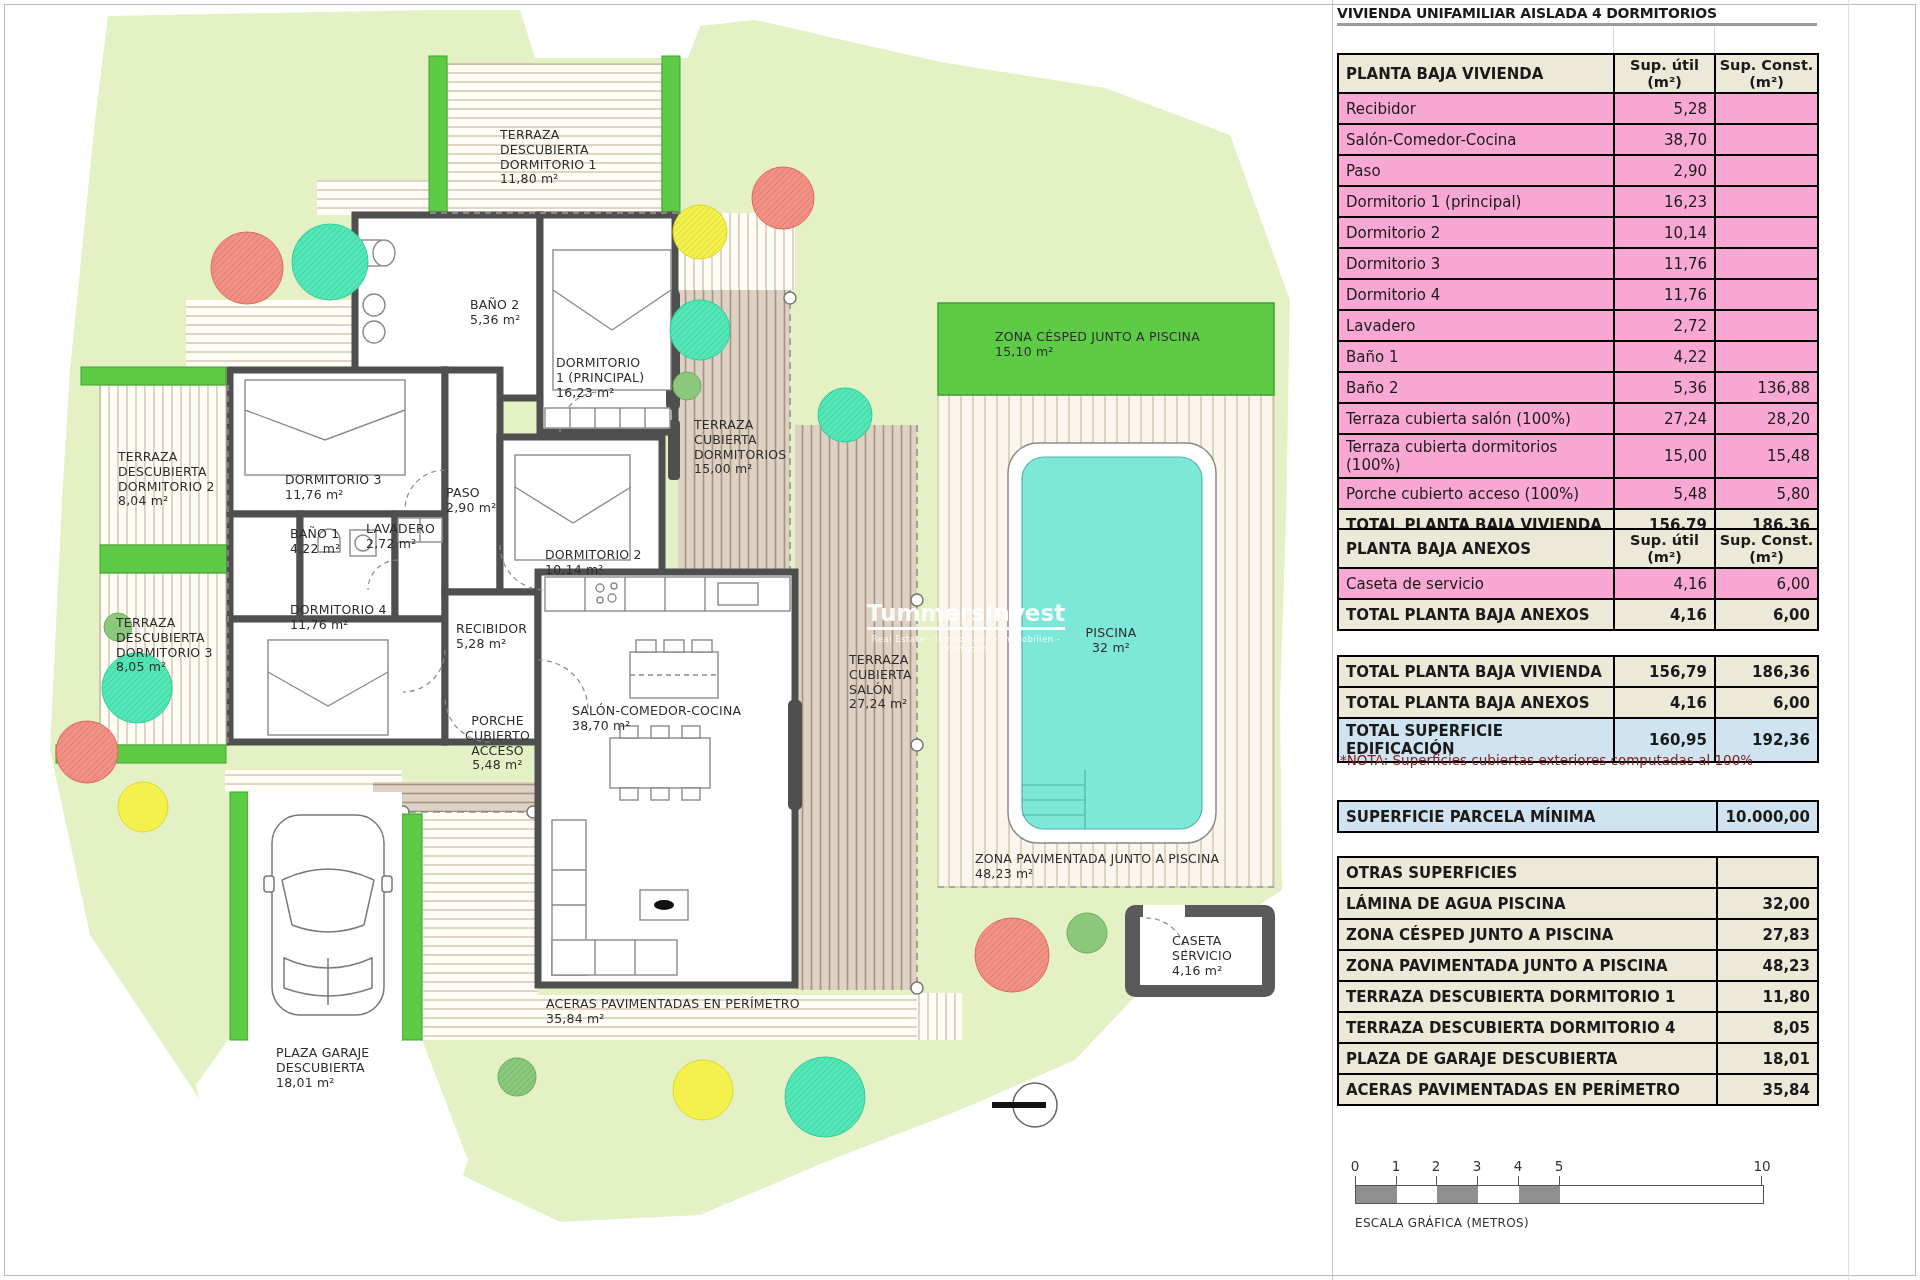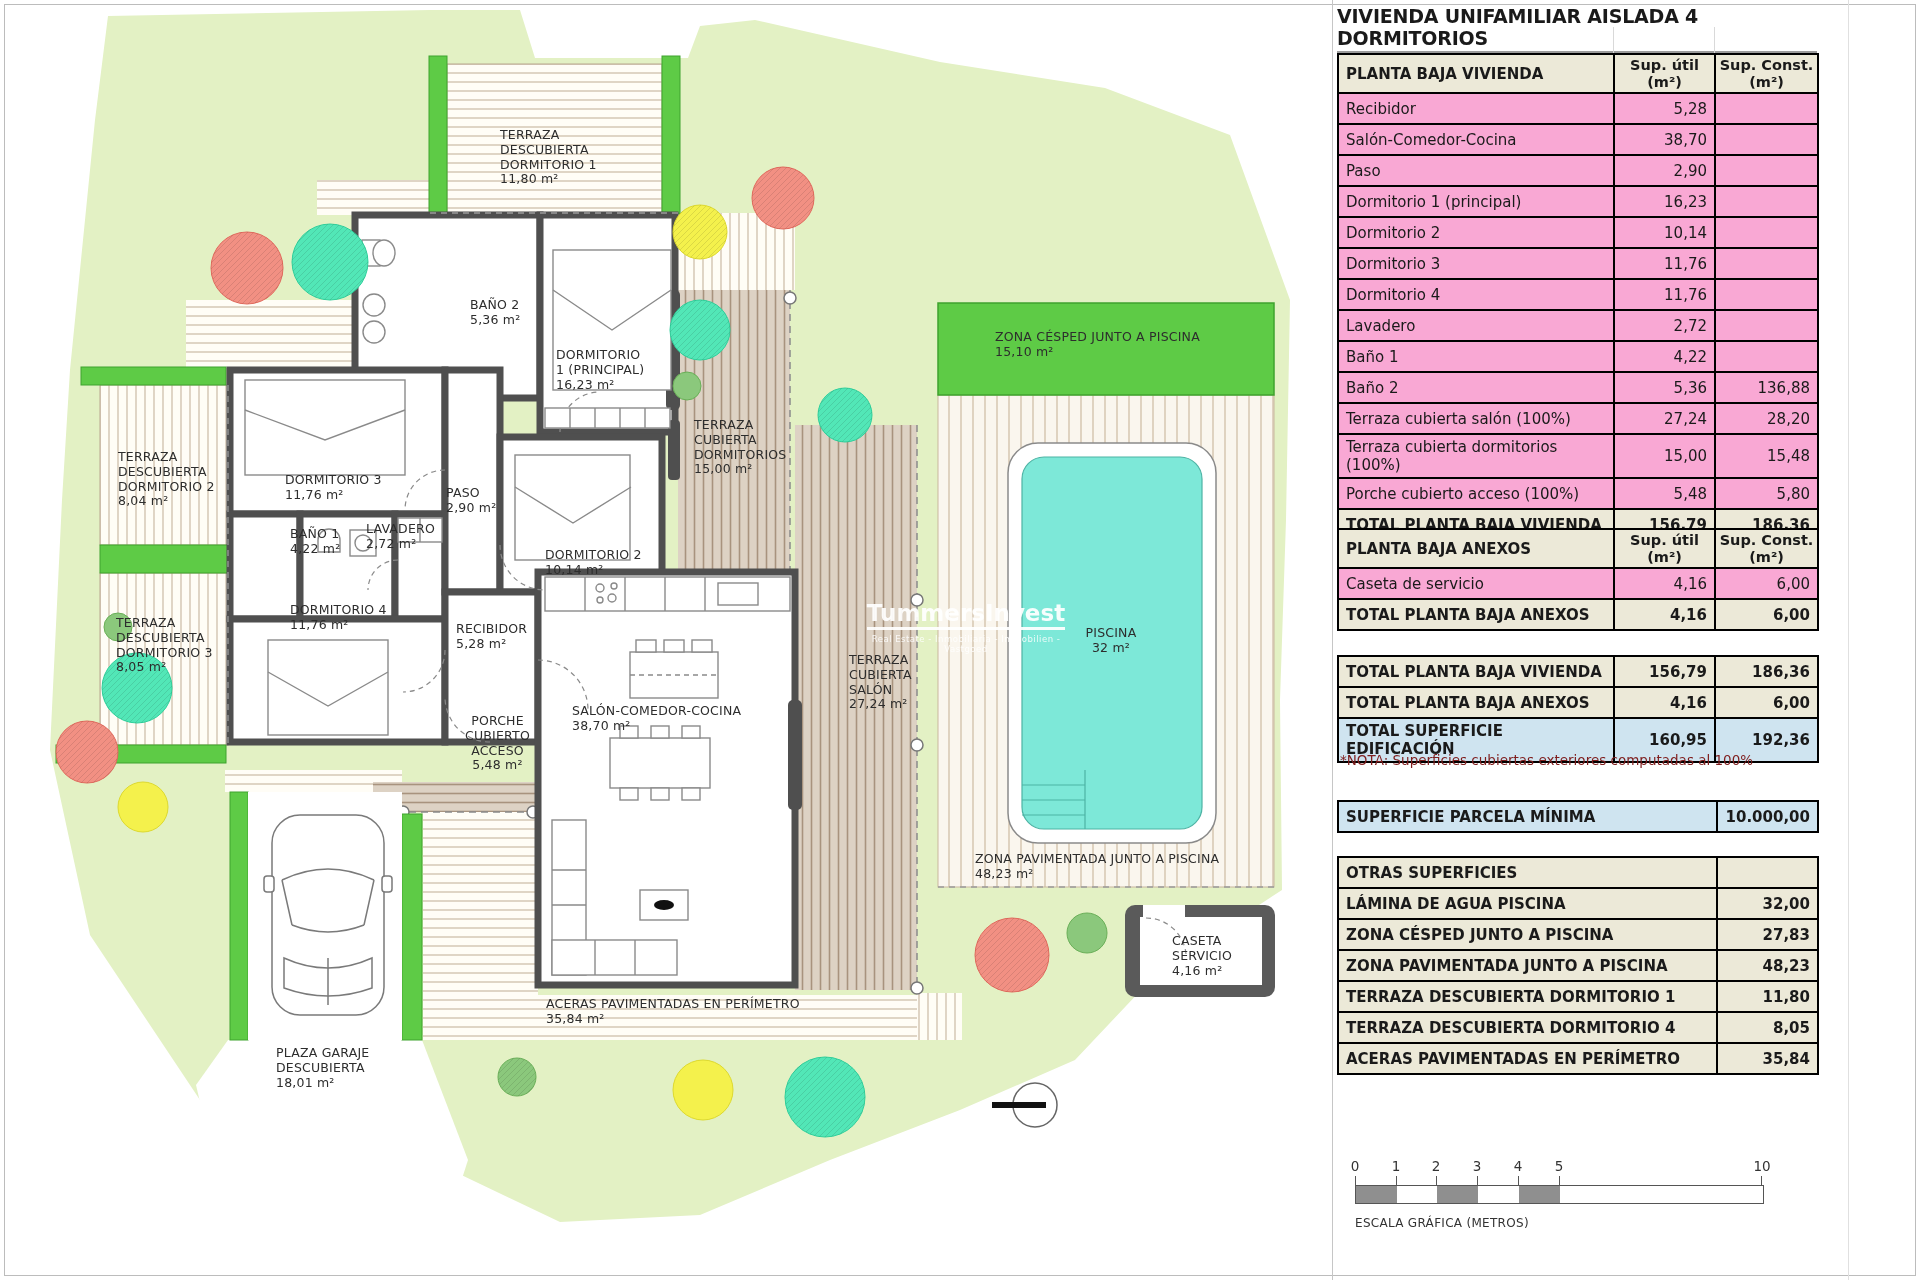--- a/index.html
+++ b/index.html
@@ -22,21 +22,21 @@
   .plabel.center{text-align:center;}
   .watermark{
     position:absolute;left:856px;top:600px;width:220px;text-align:center;
     color:rgba(255,255,255,.93);pointer-events:none;
   }
   .watermark .wname{font-size:23px;font-weight:bold;border-bottom:3px solid rgba(255,255,255,.93);display:inline-block;padding-bottom:1px;}
   .watermark .wtag{font-size:8.5px;margin-top:4px;letter-spacing:.5px;color:rgba(255,255,255,.85);}
 
   
   .sheet-title{
-    position:absolute;left:1337px;top:5px;width:480px;font-size:19px;font-weight:bold;
+    position:absolute;left:1337px;top:5px;width:480px;font-size:14px;font-weight:bold;
     border-bottom:3px solid #9b9b9b;padding-bottom:2px;letter-spacing:-.2px;
   }
   .gridline{position:absolute;width:1px;background:#d9d9d9;}
   table.sheet{border-collapse:collapse;table-layout:fixed;position:absolute;left:1337px;background:#f9a8d4;}
   table.sheet td{
     border:2px solid #000;font-size:15px;padding:3px 7px;height:23px;overflow:hidden;
     vertical-align:middle;
   }
   table.sheet col.c-label{width:276px;}
   table.sheet col.c-util{width:101px;}
@@ -354,21 +354,21 @@
     <line x1="992" y1="1105" x2="1046" y2="1105" stroke="#111" stroke-width="6"></line>
   </g>
 </svg>
 
   <div class="plabel" style="left:500px;top:128px">TERRAZA
 DESCUBIERTA
 DORMITORIO 1
 11,80 m²</div>
   <div class="plabel" style="left:470px;top:298px">BAÑO 2
 5,36 m²</div>
-  <div class="plabel" style="left:556px;top:348px">DORMITORIO
+  <div class="plabel" style="left:556px;top:356px">DORMITORIO
 1 (PRINCIPAL)
 16,23 m²</div>
   <div class="plabel" style="left:694px;top:418px">TERRAZA
 CUBIERTA
 DORMITORIOS
 15,00 m²</div>
   <div class="plabel" style="left:118px;top:450px">TERRAZA
 DESCUBIERTA
 DORMITORIO 2
 8,04 m²</div>
@@ -602,20 +602,24 @@
       </tr>
   <tr class="beige">
         <td>TERRAZA DESCUBIERTA DORMITORIO 1</td>
         <td class="num">11,80</td>
       </tr>
   <tr class="beige">
         <td>TERRAZA DESCUBIERTA DORMITORIO 4</td>
         <td class="num">8,05</td>
       </tr>
   <tr class="beige">
+        <td>PLAZA DE GARAJE DESCUBIERTA</td>
+        <td class="num">18,01</td>
+      </tr>
+  <tr class="beige">
         <td>ACERAS PAVIMENTADAS EN PERÍMETRO</td>
         <td class="num">35,84</td>
       </tr>
 </tbody>
   </table>
 
 <div class="scalebar">
   <span class="tick-num" style="left:0px">0</span>
   <span class="tick-num" style="left:41px">1</span>
   <span class="tick-num" style="left:81px">2</span>

